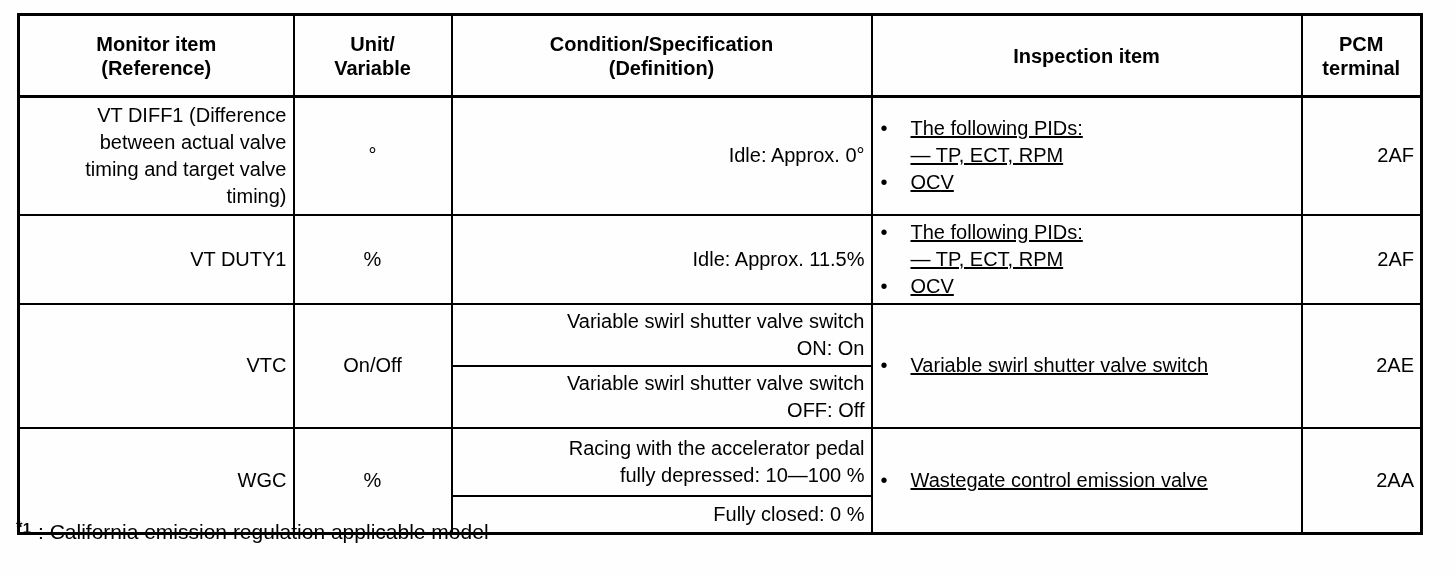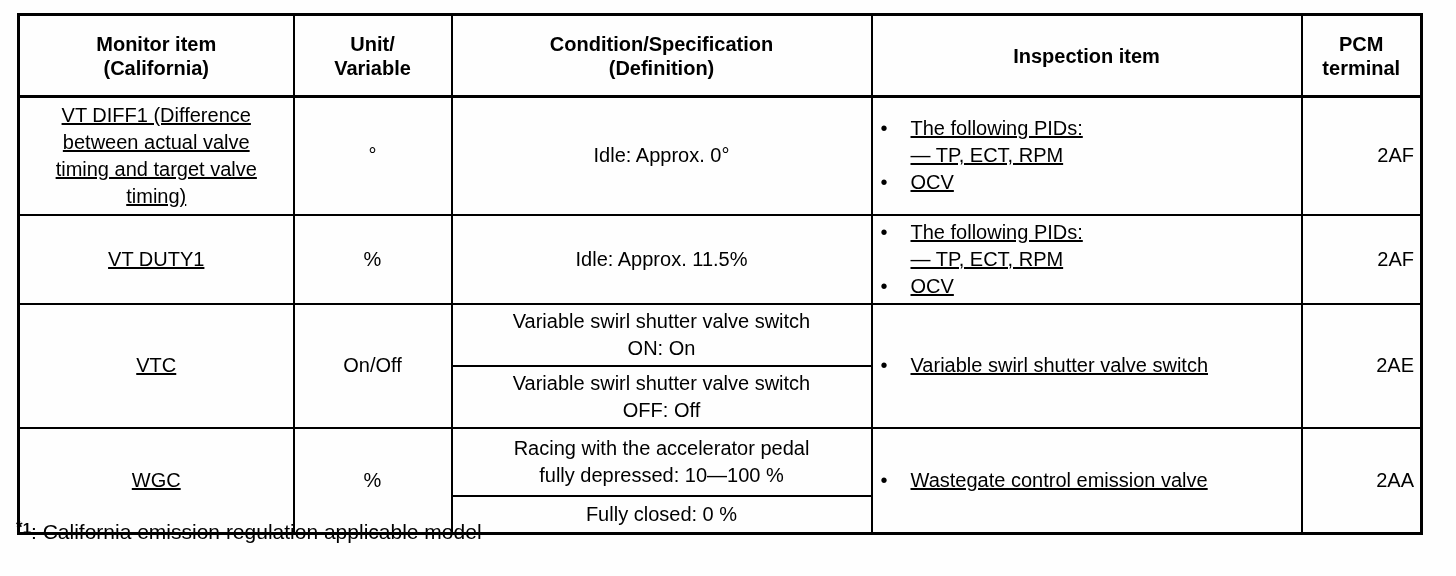--- a/index.html
+++ b/index.html
@@ -41,28 +41,27 @@
     padding: 2px 2px;
   }
   .doc-table td {
     font-size: 20px;
     line-height: 27px;
     vertical-align: middle;
     padding: 3px 6px;
   }
   .hline { display: block; }
   .cell-monitor {
-    text-align: center;
+    text-align: right;
     padding-left: 6px;
     white-space: pre-line;
-    text-decoration: underline;
   }
   .cell-unit { text-align: center; }
   .cell-cond {
-    text-align: center;
+    text-align: right;
     padding-left: 9px;
     white-space: pre-line;
     line-height: 26px;
   }
   .cell-insp {
     padding-left: 12px;
     line-height: 27px;
   }
   .insp-item { display: flex; align-items: flex-start; }
   .bullet {
@@ -82,40 +81,40 @@
     line-height: 26px;
     white-space: nowrap;
   }
   .footnote .marker {
     font-weight: bold;
     font-size: 17px;
     position: relative;
     top: -6px;
   }
   .footnote .marker .sup { font-size: 15px; }
-  .footnote .ftext { }
+  .footnote .ftext { margin-left: 7px; }
 </style>
 </head>
 <body>
 
 <div class="page">
 
   <table class="doc-table">
     <colgroup>
       <col style="width:275px">
       <col style="width:158px">
       <col style="width:420px">
       <col style="width:430px">
       <col style="width:120px">
     </colgroup>
     <thead>
       <tr style="height:82px">
         <th>
           <span class="hline">Monitor item</span>
-          <span class="hline">(California)</span>
+          <span class="hline">(Reference)</span>
         </th>
         <th>
           <span class="hline">Unit/</span>
           <span class="hline">Variable</span>
         </th>
         <th>
           <span class="hline">Condition/Specification</span>
           <span class="hline">(Definition)</span>
         </th>
         <th>

